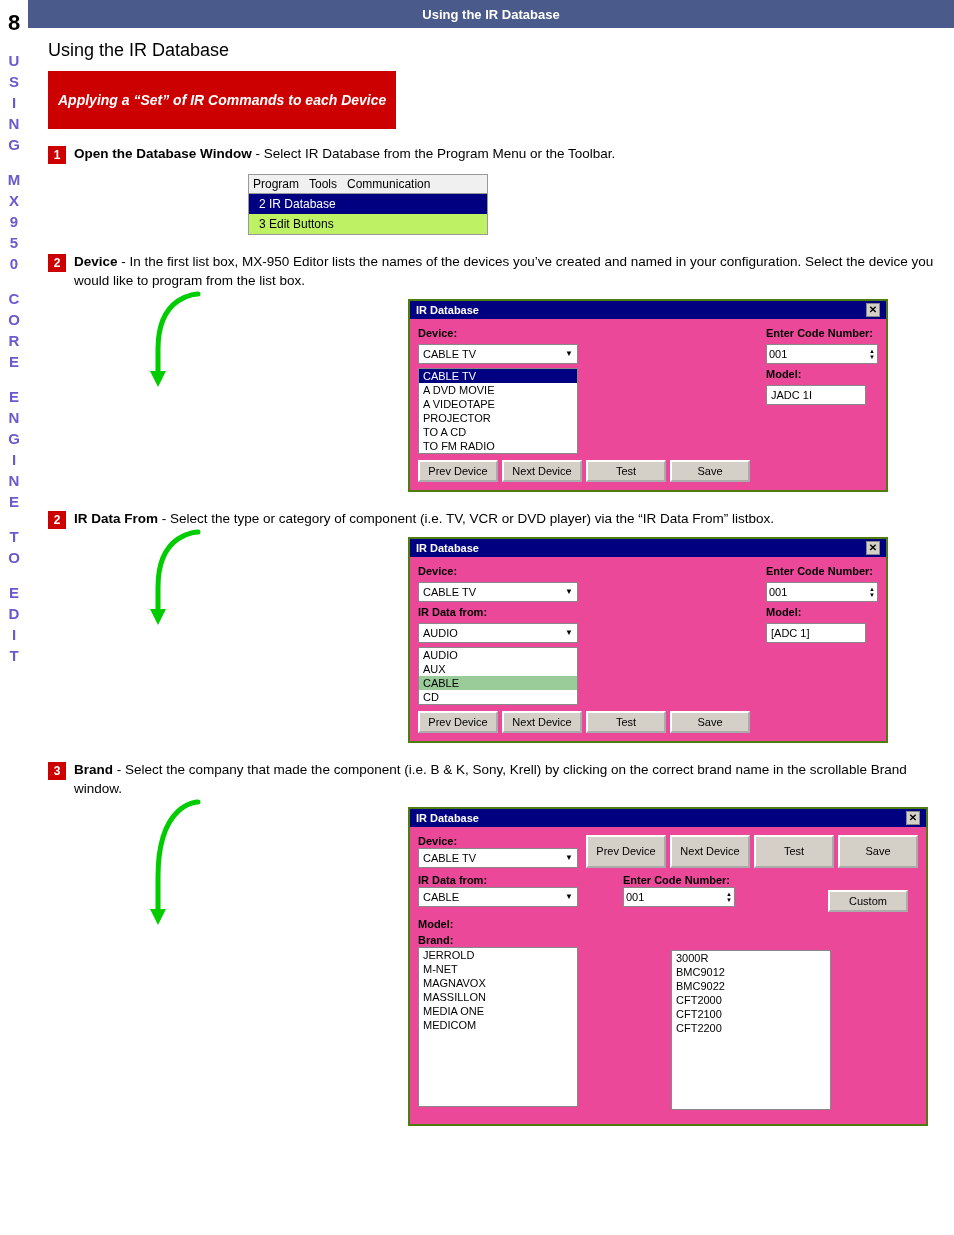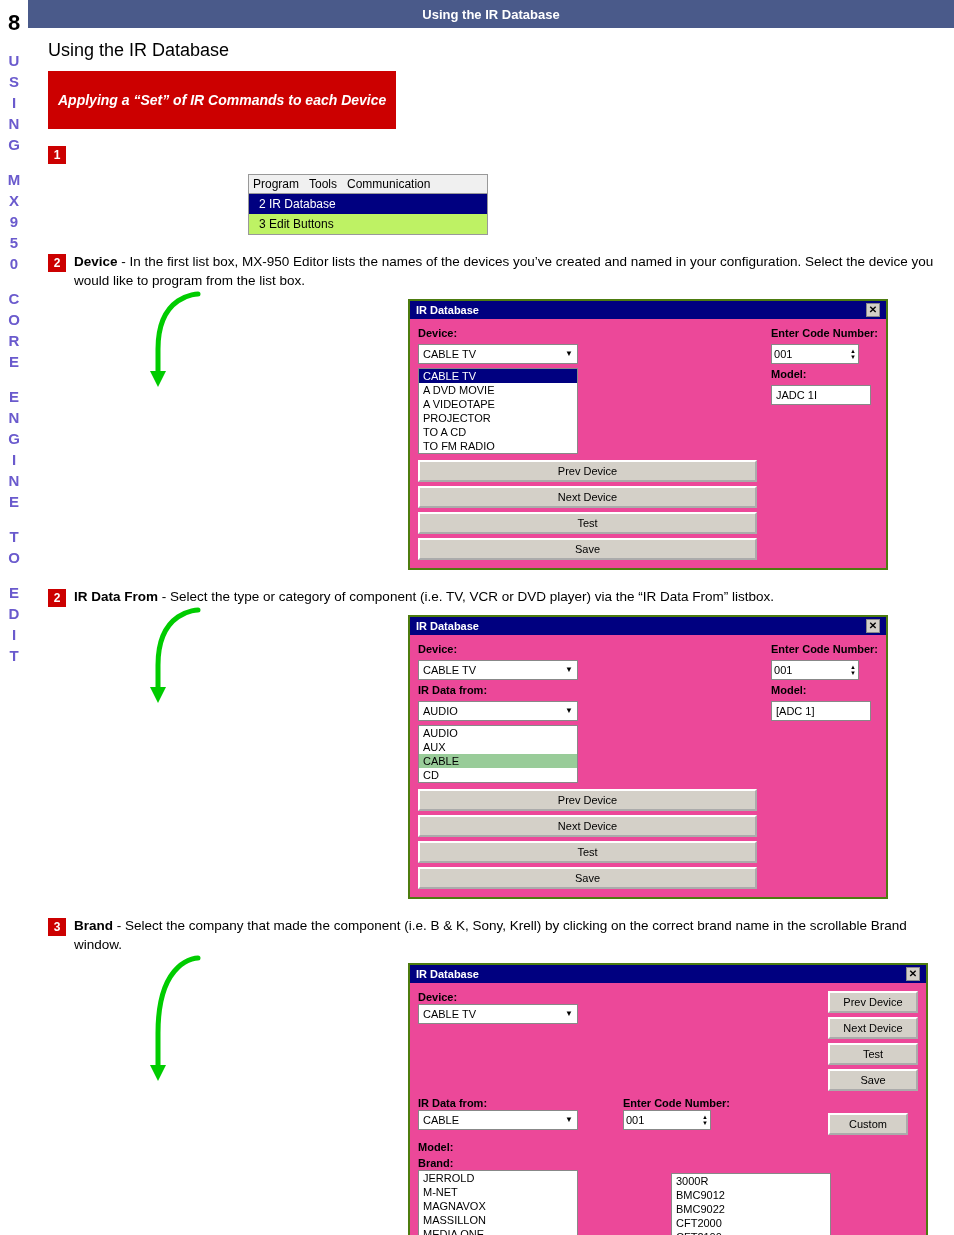--- a/index.html
+++ b/index.html
@@ -194,21 +194,20 @@
       grid-template-columns: 1fr auto;
       gap: 6px;
     }
     .ir-left {
       display: flex;
       flex-direction: column;
       gap: 4px;
     }
     .ir-right {
       display: flex;
-      flex-direction: column;
       gap: 4px;
       align-items: stretch;
       min-width: 90px;
     }
 
     .field-label {
       font-size: 11px;
       color: #000;
       font-weight: bold;
       margin-bottom: 1px;
@@ -266,21 +265,21 @@
       min-width: 80px;
       color: #000;
     }
     .spinbox {
       background: #fff;
       border: 1px solid #888;
       display: flex;
       align-items: center;
       justify-content: space-between;
       height: 20px;
-      width: 88px;
+      width: 112px;
       font-size: 11px;
       padding: 0 2px;
     }
     .spin-arrows {
       display: flex;
       flex-direction: column;
       font-size: 6px;
     }
 
     .section-with-arrow {
@@ -345,20 +344,23 @@
 <div class="main-content">
 
   <div class="page-title">Using the IR Database</div>
 
   <div class="red-banner">Applying a “Set” of IR Commands to each Device</div>
 
   
   <div class="step-section">
     <div class="step-header">
       <div class="step-badge">1</div>
+      <div class="step-text">
+        <strong>Open the Database Window</strong><span> - Select IR Database from the Program Menu or the Toolbar.</span>
+      </div>
     </div>
 
     <div class="menu-screenshot">
       <div class="menu-bar">
         <span class="menu-bar-item">Program</span>
         <span class="menu-bar-item">Tools</span>
         <span class="menu-bar-item">Communication</span>
       </div>
       <div class="menu-item selected">2 IR Database</div>
       <div class="menu-item">3 Edit Buttons</div>

